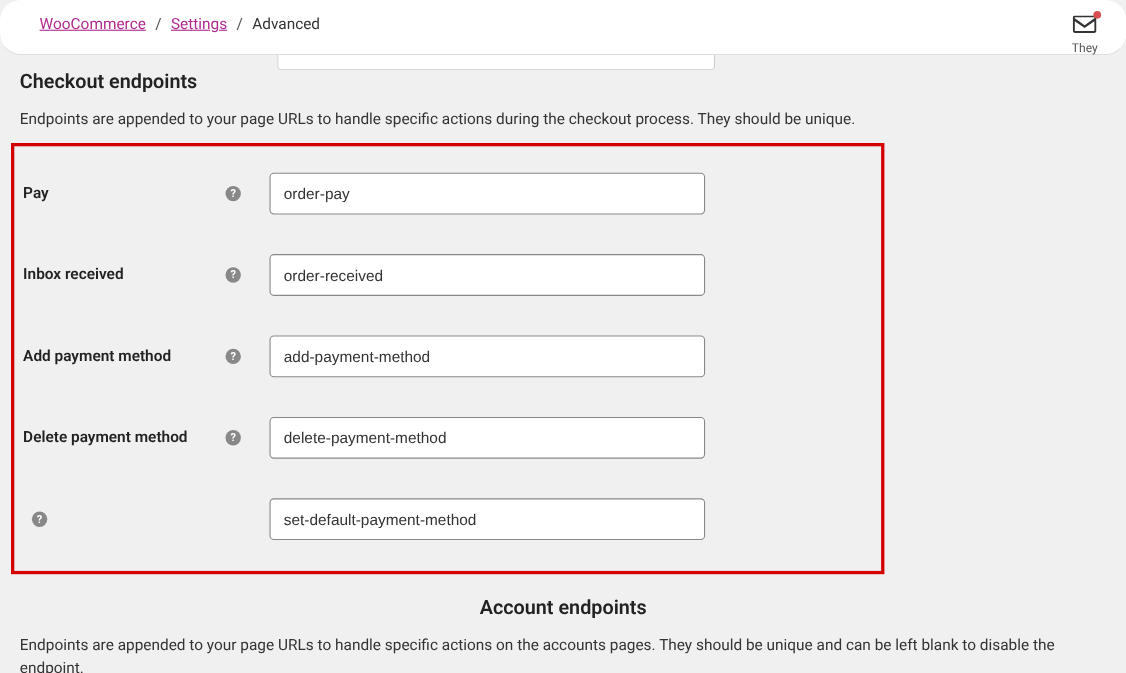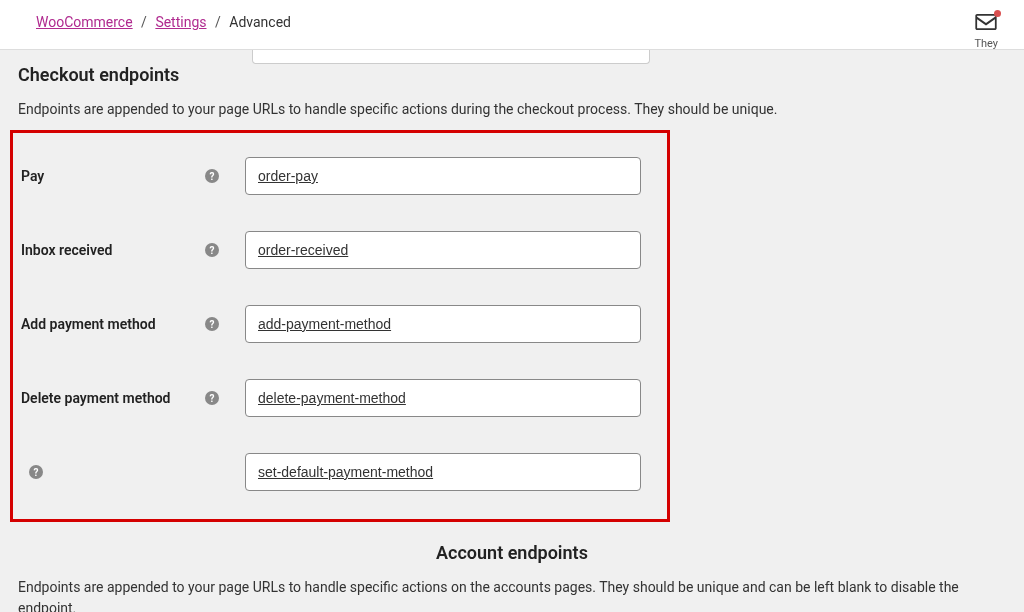--- a/index.html
+++ b/index.html
@@ -12,20 +12,21 @@
       position: relative;
     }
     .topbar {
       background: #fff;
       border-bottom: 1px solid #ddd;
       height: 50px;
       display: flex;
       align-items: flex-start;
       padding: 14px 20px 0 36px;
       justify-content: space-between;
+      border-radius: 19px;
     }
     .breadcrumb {
       font-size: 14px;
       color: #333;
     }
     .breadcrumb a {
       color: #b02a8f;
       text-decoration: underline;
     }
     .breadcrumb .sep {
@@ -83,21 +84,21 @@
       font-size: 14px;
       color: #333;
       line-height: 1.5;
       margin-bottom: 10px;
     }
     .highlight-box {
       border: 3px solid #d40000;
       padding: 6px 0 10px 0;
       margin-left: -8px;
       margin-right: 0;
-      width: 660px;
+      width: 794px;
     }
     .form-row {
       display: flex;
       align-items: center;
       padding: 18px 0 18px 8px;
     }
     .form-label {
       width: 208px;
       font-size: 14px;
       font-weight: 600;
@@ -122,21 +123,20 @@
     }
     .form-input {
       width: 396px;
       padding: 10px 12px;
       border: 1px solid #888;
       border-radius: 4px;
       background: #fff;
       font-size: 14px;
       color: #333;
       margin-left: 16px;
-      text-decoration: underline;
     }
   </style>
 </head>
 <body>
 
 <div class="topbar">
   <div class="breadcrumb">
     <a href="#">WooCommerce</a>
     <span class="sep">/</span>
     <a href="#">Settings</a>

